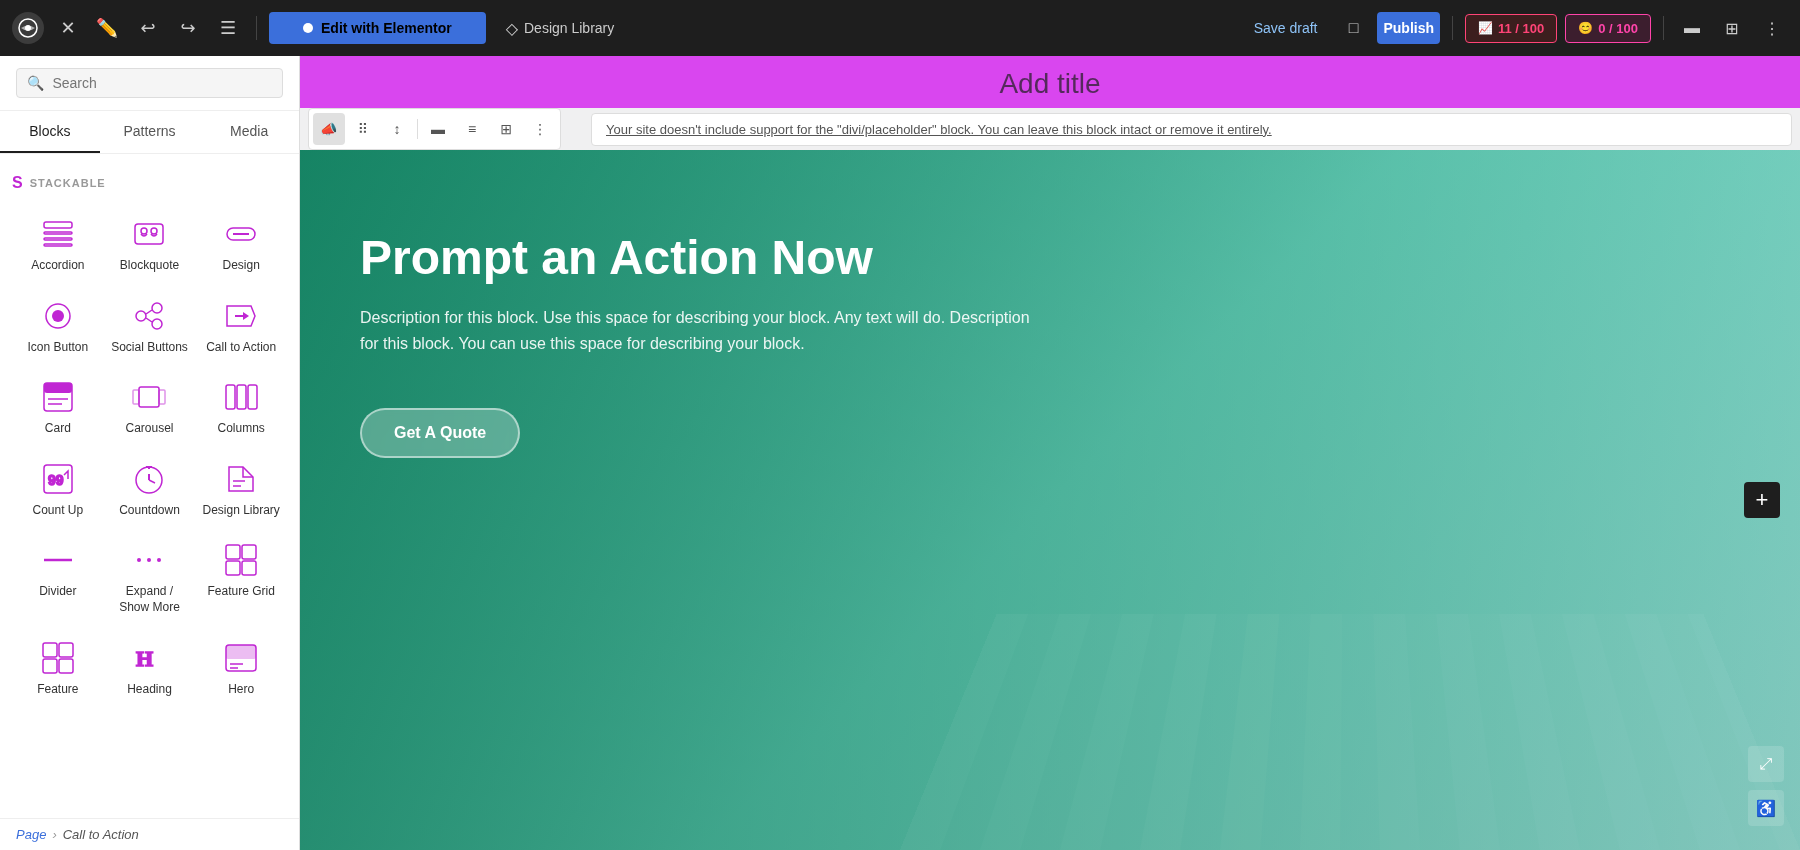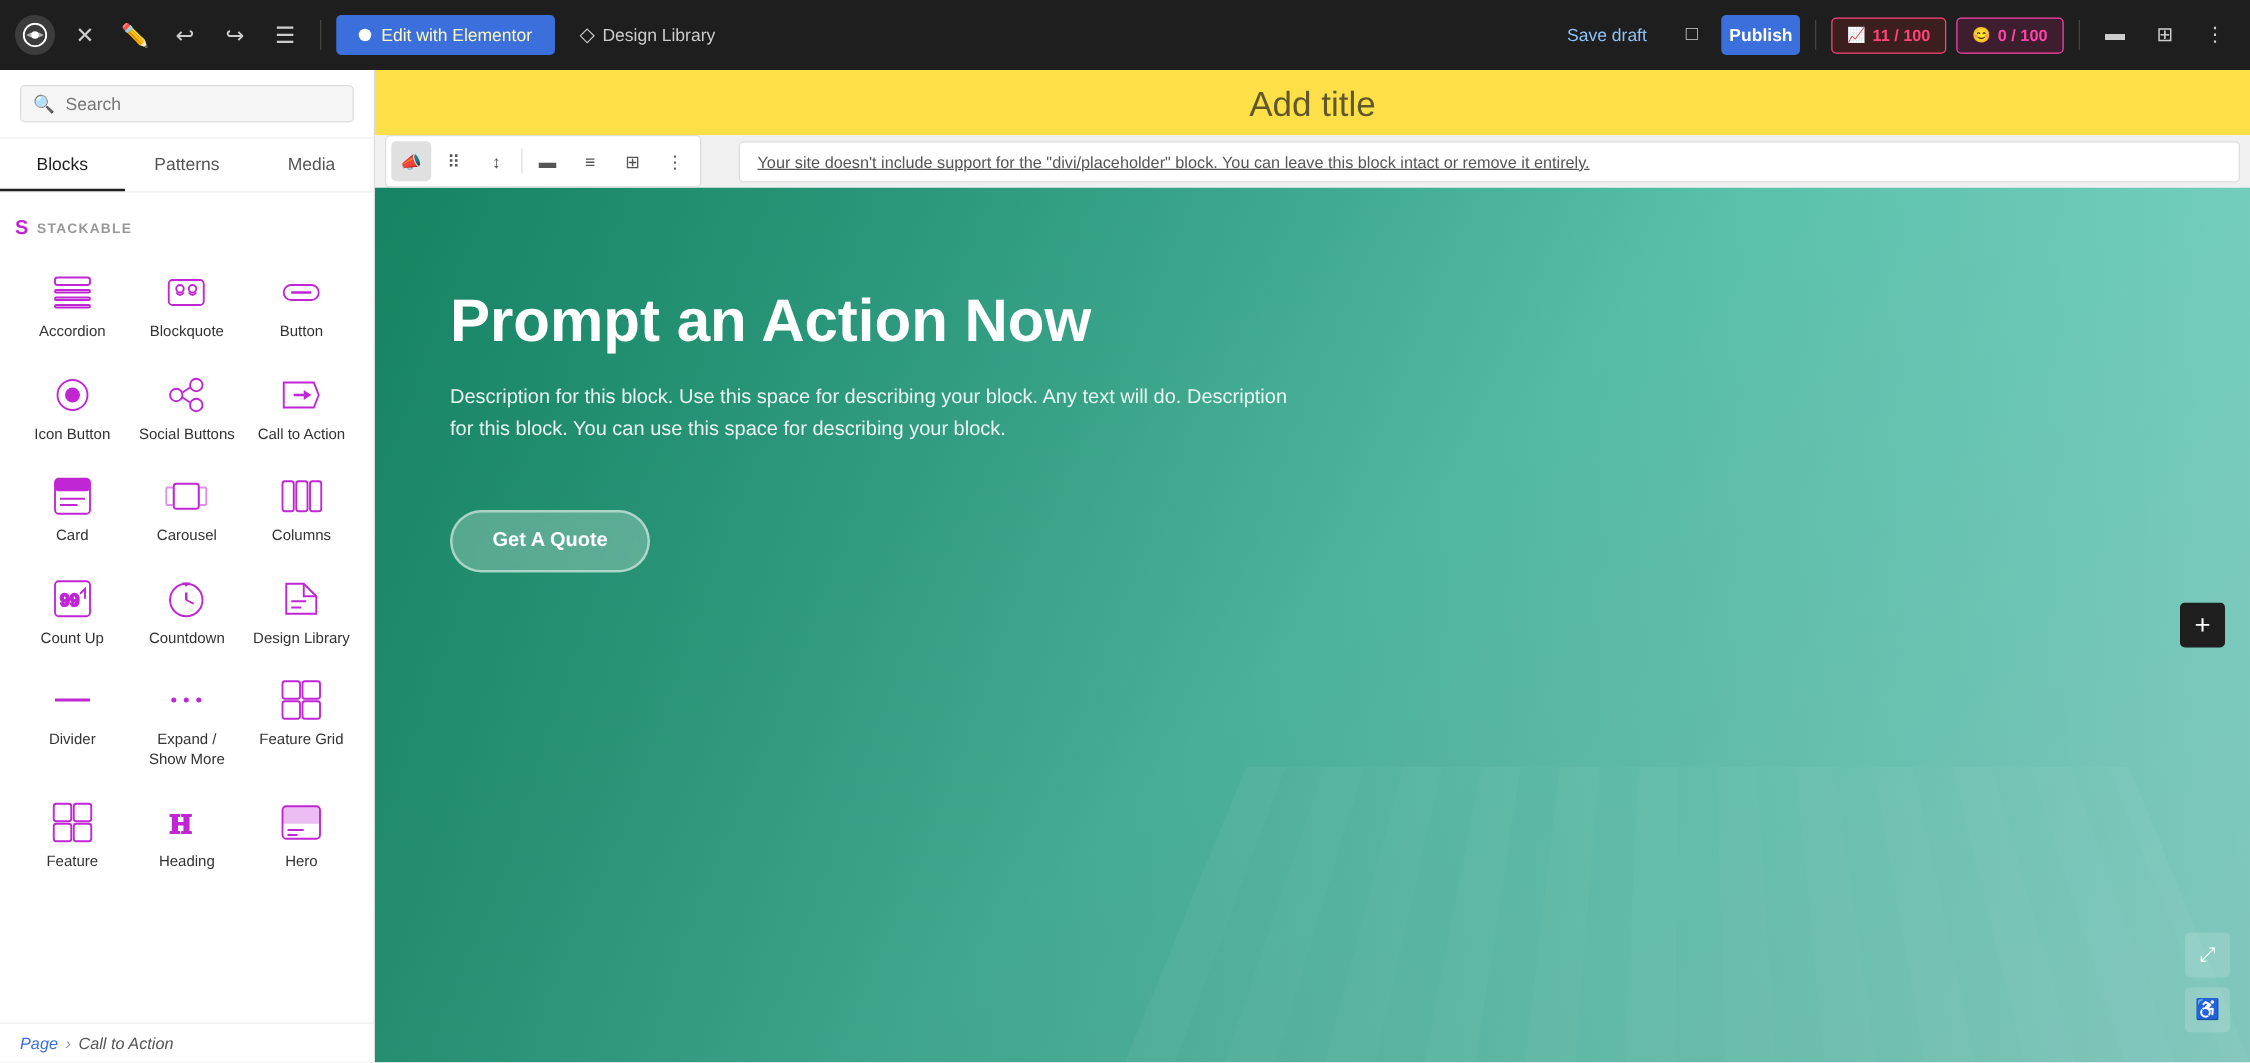--- a/index.html
+++ b/index.html
@@ -8,22 +8,22 @@
     
     .top-bar {
       display: flex; align-items: center; height: 56px;
       background: #1e1e1e; padding: 0 12px; gap: 8px; position: relative; z-index: 100;
     }
     .wp-logo { width: 32px; height: 32px; background: #3c3c3c; border-radius: 50%; display: flex; align-items: center; justify-content: center; }
     .wp-logo svg { width: 20px; height: 20px; fill: white; }
     .top-bar-icon { width: 32px; height: 32px; display: flex; align-items: center; justify-content: center; cursor: pointer; color: #ccc; font-size: 18px; border-radius: 4px; }
     .top-bar-divider { width: 1px; height: 24px; background: #444; margin: 0 4px; }
     .btn-elementor {
-      background: #3b6fdb; color: #fef9c3; border: none; border-radius: 4px;
-      padding: 8px 18px; cursor: pointer; font-size: 14px; font-weight: 400;
+      background: #3b6fdb; color: #000000; border: none; border-radius: 4px;
+      padding: 8px 34px; cursor: pointer; font-size: 14px; font-weight: 700;
       display: flex; align-items: center; gap: 8px;
     }
     .btn-elementor .dot { width: 10px; height: 10px; background: white; border-radius: 50%; }
     .btn-design-lib { background: transparent; color: #ccc; border: none; cursor: pointer; font-size: 14px; display: flex; align-items: center; gap: 6px; padding: 8px 12px; }
     .top-bar-spacer { flex: 1; }
     .btn-save-draft { background: transparent; color: #8ec3f7; border: none; cursor: pointer; font-size: 14px; padding: 8px 12px; }
     .btn-publish { background: #3b6fdb; color: white; border: none; border-radius: 4px; padding: 8px 6px; cursor: pointer; font-size: 14px; font-weight: 600; }
     .score-badge {
       display: flex; align-items: center; gap: 5px; padding: 6px 12px;
       border-radius: 4px; font-size: 13px; font-weight: 600; cursor: pointer;
@@ -58,21 +58,21 @@
     .block-item .block-label { font-size: 12px; color: #333; text-align: center; line-height: 1.3; }
     .block-icon svg { fill: none; stroke: #c026d3; stroke-width: 1.5; }
 
     
     .breadcrumb { padding: 8px 16px; font-size: 13px; color: #555; display: flex; align-items: center; gap: 6px; border-top: 1px solid #eee; background: white; font-style: italic; }
     .breadcrumb a { color: #3b6fdb; cursor: pointer; }
     .breadcrumb .sep { color: #999; }
 
     
     .canvas { flex: 1; display: flex; flex-direction: column; overflow: hidden; }
-    .canvas-title { text-align: center; padding: 12px 0 8px; background: #fde047; }
+    .canvas-title { text-align: center; padding: 12px 0 8px; background: #d946ef; }
     .canvas-title input { font-size: 28px; color: #1e1e1e; background: transparent; border: none; outline: none; text-align: center; font-weight: 400; width: 100%; }
     .canvas-title input::placeholder { color: #1e1e1e; opacity: 0.7; }
 
     
     .block-toolbar { display: flex; align-items: center; gap: 2px; padding: 0 8px; background: #f0f0f1; position: relative; z-index: 10; }
     .block-toolbar-inner { display: flex; align-items: center; background: white; border: 1px solid #ddd; border-radius: 4px; padding: 4px; gap: 2px; }
     .toolbar-btn { width: 32px; height: 32px; display: flex; align-items: center; justify-content: center; cursor: pointer; border-radius: 4px; color: #555; font-size: 14px; }
     .toolbar-btn.active { background: #e0e0e0; }
     .toolbar-divider { width: 1px; height: 20px; background: #ddd; margin: 0 2px; }
     .warning-banner {
@@ -217,21 +217,21 @@
           <span class="block-label">Blockquote</span>
         </div>
 
         <div class="block-item">
           <div class="block-icon">
             <svg width="36" height="36" viewBox="0 0 36 36">
                 <rect x="4" y="12" width="28" height="12" rx="6"></rect>
                 <line x1="10" y1="18" x2="26" y2="18" stroke="#c026d3" stroke-width="2"></line>
               </svg>
           </div>
-          <span class="block-label">Button</span>
+          <span class="block-label">Design</span>
         </div>
 
         <div class="block-item">
           <div class="block-icon">
             <svg width="36" height="36" viewBox="0 0 36 36">
                 <circle cx="18" cy="18" r="12"></circle>
                 <circle cx="18" cy="18" r="6" fill="#c026d3" stroke="none"></circle>
               </svg>
           </div>
           <span class="block-label">Icon Button</span>

